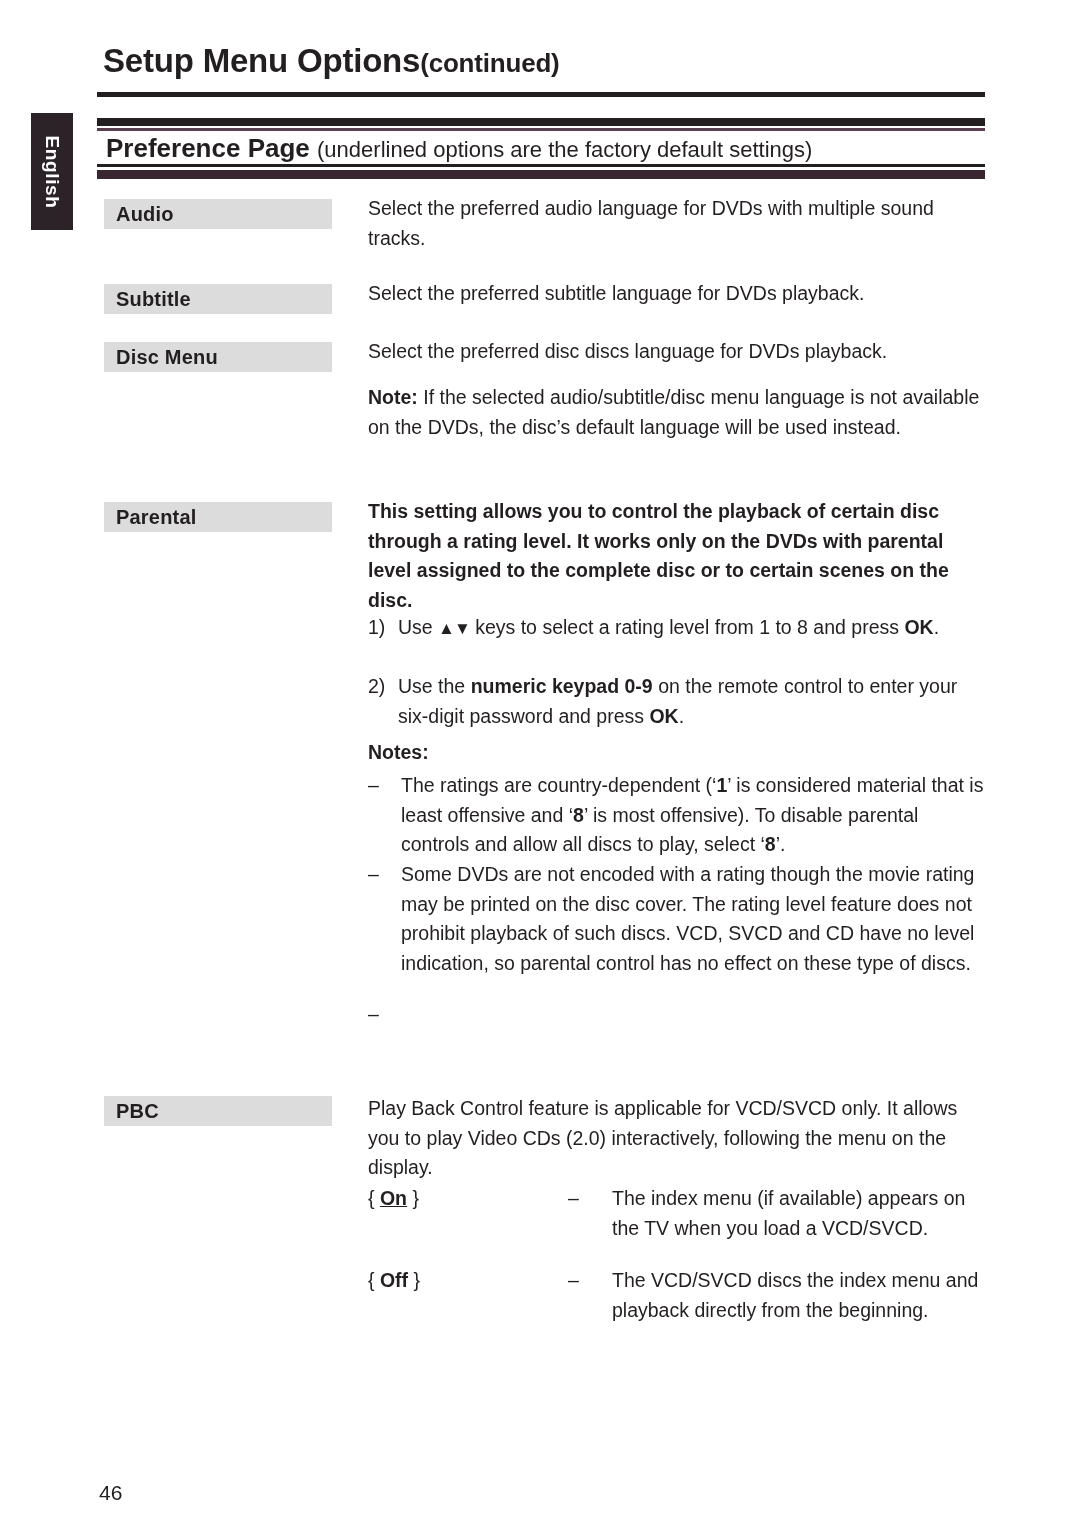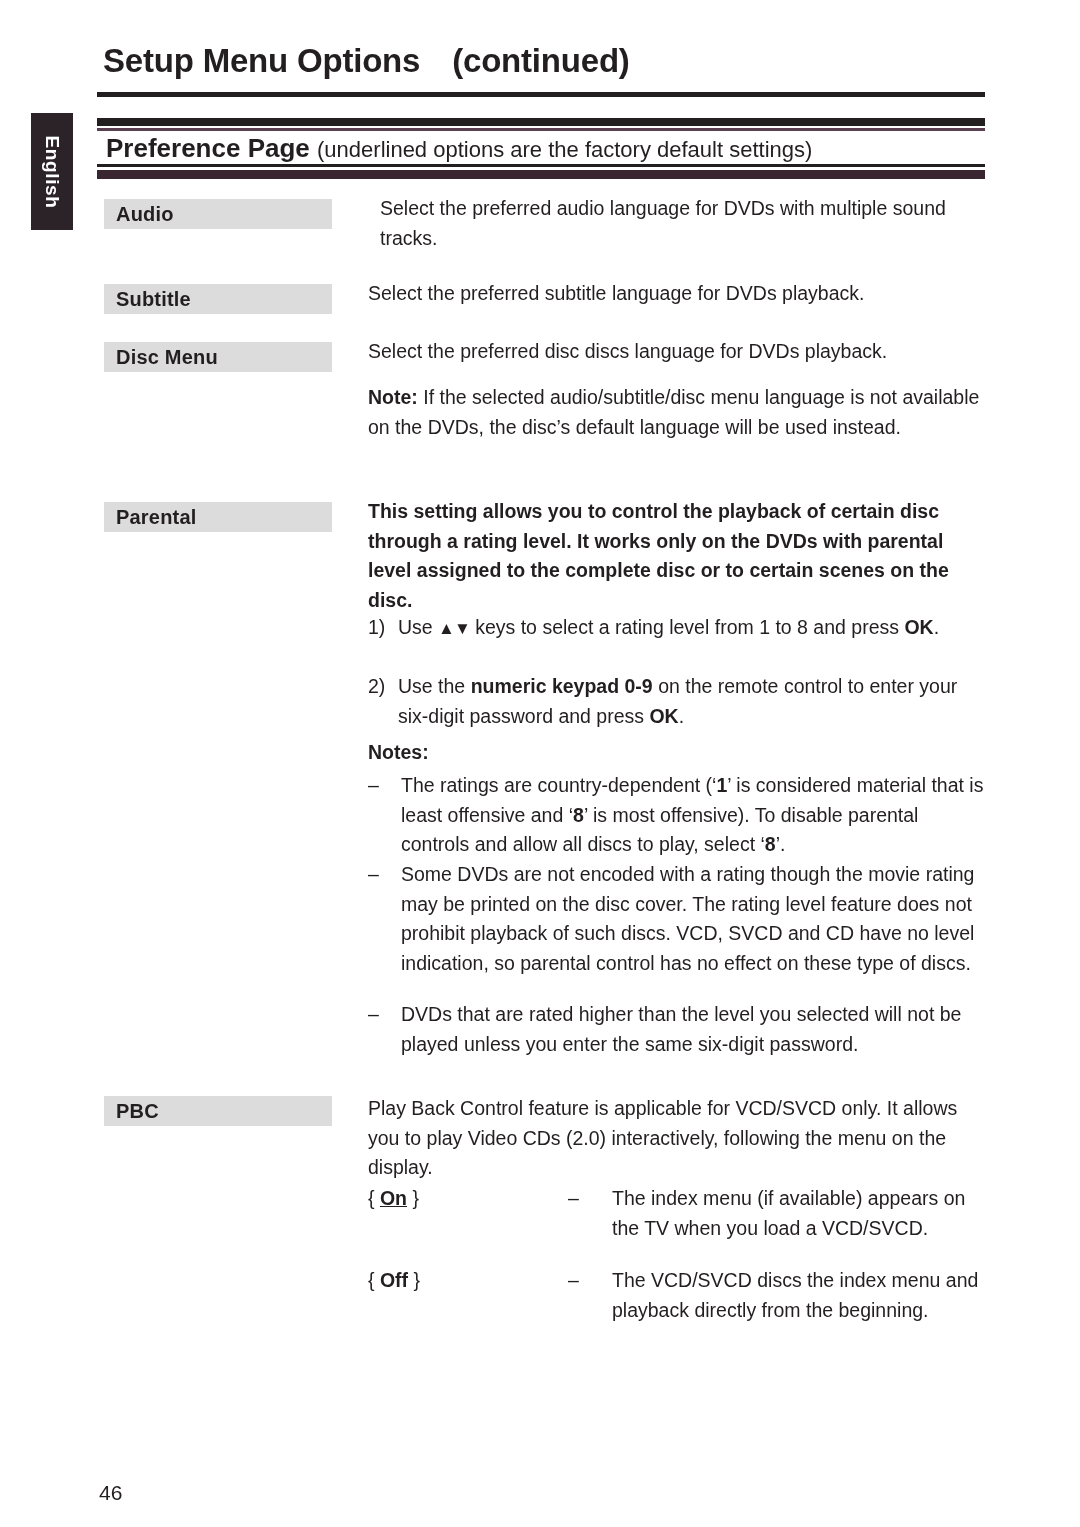--- a/index.html
+++ b/index.html
@@ -42,23 +42,22 @@
   .page-heading {
     position: absolute;
     left: 103px;
     top: 42px;
     font-size: 33px;
     font-weight: bold;
     letter-spacing: -0.2px;
     white-space: nowrap;
   }
   .page-heading .cont {
-    font-size: 33px;
-    font-weight: bold;
-    margin-left: 32px;
+    font-size: 26px;
+    font-weight: bold;
   }
 
   
   .rule {
     position: absolute;
     left: 97px;
     width: 888px;
   }
 
   .r1 { top: 92px;  height: 5px;  background: #231f20; }
@@ -204,21 +203,21 @@
 </div>
 
 <div class="rule r4"></div>
 <div class="rule r5"></div>
 
 <div class="content">
 
   <div class="label-box" style="top:199px;">
     <span>Audio</span>
   </div>
-  <div class="body-col" style="top:194px;margin-left:12px;">
+  <div class="body-col" style="top:194px;">
     <p>Select the preferred audio language for DVDs with multiple sound tracks.</p>
   </div>
 
   <div class="label-box" style="top:284px;">
     <span>Subtitle</span>
   </div>
   <div class="body-col" style="top:279px;">
     <p>Select the preferred subtitle language for DVDs playback.</p>
   </div>
 
@@ -254,21 +253,21 @@
 
   <div class="body-col" style="top:771px;">
     <p class="dash-item"><span class="marker">–</span><span>The ratings are country-dependent (‘</span><b>1</b><span>’ is considered material that is least offensive and ‘</span><b>8</b><span>’ is most offensive). To disable parental controls and allow all discs to play, select ‘</span><b>8</b><span>’.</span></p>
   </div>
 
   <div class="body-col" style="top:860px;">
     <p class="dash-item"><span class="marker">–</span><span>Some DVDs are not encoded with a rating though the movie rating may be printed on the disc cover. The rating level feature does not prohibit playback of such discs. VCD, SVCD and CD have no level indication, so parental control has no effect on these type of discs.</span></p>
   </div>
 
   <div class="body-col" style="top:1000px;">
-    <p class="dash-item"><span class="marker">–</span><span>DVDs that are rated higher than the level you selected will not be played unless you enter the same six-digit password.</span></p>
+    <p class="dash-item"><span class="marker">–</span></p>
   </div>
 
   <div class="label-box" style="top:1096px;">
     <span>PBC</span>
   </div>
   <div class="body-col" style="top:1094px;">
     <p>Play Back Control feature is applicable for VCD/SVCD only. It allows you to play Video CDs (2.0) interactively, following the menu on the display.</p>
   </div>
 
   <div class="opt-row" style="top:1184px;">

